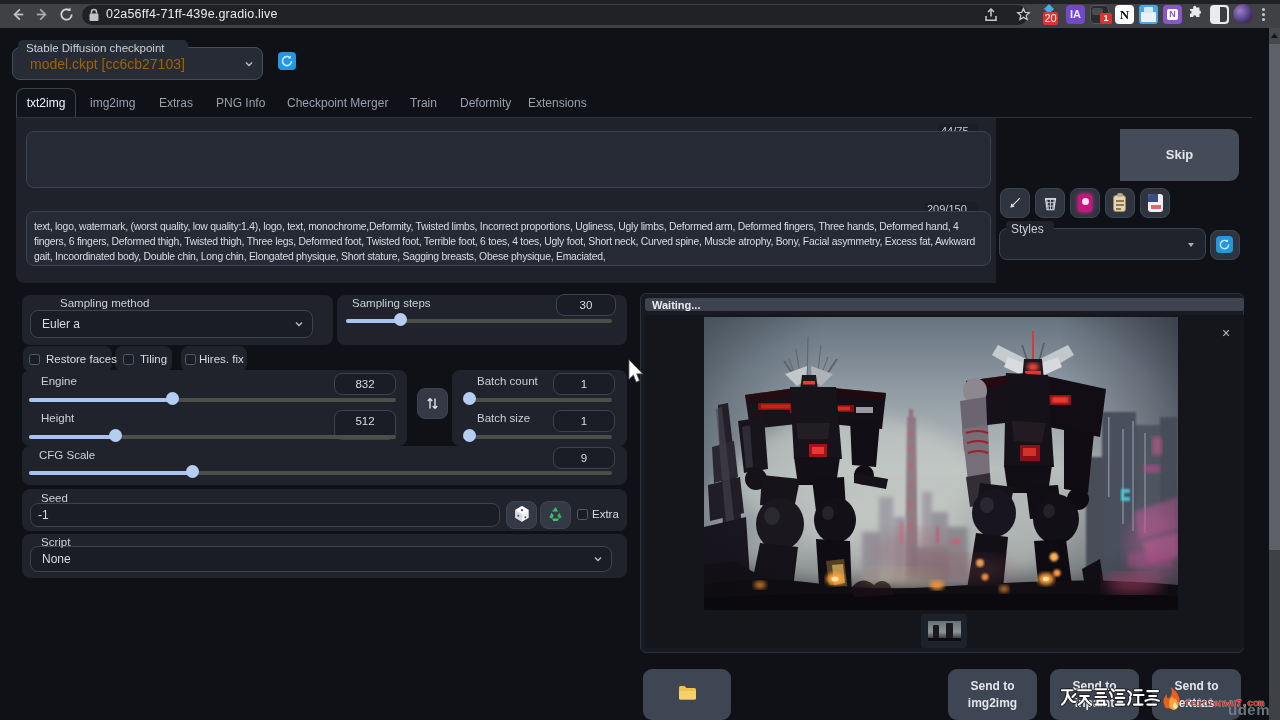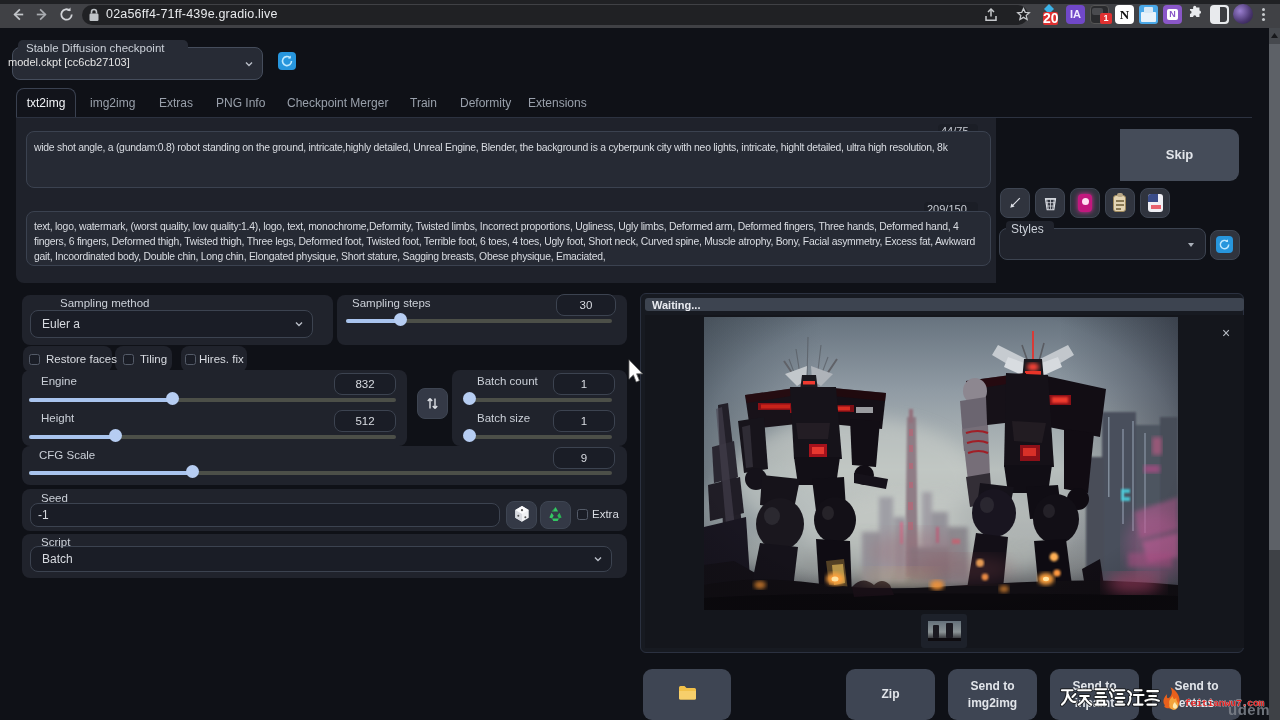--- a/index.html
+++ b/index.html
@@ -52,21 +52,21 @@
         <path d="M7 9.5V2.5" stroke="#c7cacd" stroke-width="1.5"></path>
         <path d="M4 5l3-3 3 3" stroke="#c7cacd" stroke-width="1.5" fill="none"></path>
       </svg>
     <svg class="abs" style="left:1015px;top:6px" width="17" height="17" viewBox="0 0 24 24">
         <path d="M12 3.6l2.4 5.3 5.8.5-4.4 3.9 1.3 5.7-5.1-3-5.1 3 1.3-5.7-4.4-3.9 5.8-.5z" stroke="#c7cacd" stroke-width="1.8" fill="none"></path>
       </svg>
 
     <svg class="abs" style="left:1042px;top:4px" width="14" height="14" viewBox="0 0 14 14">
         <path d="M7 0l5 5-5 5-5-5z" fill="#3bb3e8"></path>
       </svg>
-    <div class="abs" style="left:1043px;top:12px;width:15px;height:13px;background:#e03131;border-radius:2px;color:#fff;font-size:14px;font-weight:bold;text-align:center;line-height:13px">20</div>
+    <div class="abs" style="left:1043px;top:12px;width:15px;height:13px;background:#e03131;border-radius:2px;color:#fff;font-size:11px;font-weight:normal;text-align:center;line-height:13px">20</div>
     <div class="abs" style="left:1066px;top:5px;width:19px;height:19px;background:#7048c8;border-radius:4px;color:#efeaff;font-size:11px;font-weight:bold;text-align:center;line-height:19px">IA</div>
     <div class="abs" style="left:1090px;top:5px;width:19px;height:19px;background:#2a2b2e;border-radius:4px;border:1px solid #555"></div>
     <div class="abs" style="left:1092px;top:8px;width:11px;height:7px;background:#4a4b4f;border-radius:2px"></div>
     <div class="abs" style="left:1100px;top:13px;width:12px;height:11px;background:#e03131;border-radius:2px;color:#fff;font-size:9px;font-weight:bold;text-align:center;line-height:11px">1</div>
     <div class="abs" style="left:1115px;top:5px;width:19px;height:19px;background:#fff;border-radius:4px;color:#111;font-size:13px;font-weight:bold;text-align:center;line-height:19px;font-family:'Liberation Serif',serif">N</div>
     <div class="abs" style="left:1139px;top:5px;width:19px;height:19px;background:#4aa8e8;border-radius:3px"></div>
     <div class="abs" style="left:1141px;top:12px;width:15px;height:10px;background:#e8f2fa;border-radius:1px"></div>
     <div class="abs" style="left:1144px;top:7px;width:9px;height:6px;background:#d7e8f5;border-radius:1px"></div>
     <div class="abs" style="left:1163px;top:5px;width:19px;height:19px;background:#8a57c8;border-radius:4px"></div>
     <div class="abs" style="left:1167px;top:9px;width:11px;height:11px;background:#fff;border-radius:2px;color:#8a57c8;font-size:9px;font-weight:bold;text-align:center;line-height:11px">N</div>
@@ -75,21 +75,21 @@
       </svg>
     <div class="abs" style="left:1210px;top:5px;width:19px;height:19px;background:#e8eaed;border-radius:4px"></div>
     <div class="abs" style="left:1220px;top:7px;width:7px;height:15px;background:#3b3c40;border-radius:0 3px 3px 0"></div>
     <div class="abs" style="left:1233px;top:4px;width:20px;height:20px;border-radius:50%;background:radial-gradient(circle at 35% 35%,#9a7fd0,#4a3670 60%,#241a3e)"></div>
     <div class="abs" style="left:1262px;top:8px;width:3px;height:3px;border-radius:50%;background:#c7cacd;box-shadow:0 5px 0 #c7cacd,0 10px 0 #c7cacd"></div>
   </div>
 
   <div class="abs" style="left:18px;top:40px;width:170px;height:16px;background:#272b35;border-radius:5px 5px 0 0;z-index:4"></div>
   <div class="blocklabel" style="left:26px;top:42px">Stable Diffusion checkpoint</div>
   <div class="inputbox" style="left:12px;top:47px;width:251px;height:33px;background:#272b35;border-color:#454d5c"></div>
-  <div class="abs" style="left:8px;top:56px;font-size:11px;color:#e5e5e5">model.ckpt [cc6cb27103]</div>
+  <div class="abs" style="left:30px;top:56px;font-size:14px;color:#a16207">model.ckpt [cc6cb27103]</div>
   <svg class="chev" style="left:244px;top:59px" viewBox="0 0 10 10">
       <path d="M2 3.5 5 6.5 8 3.5" stroke="#b9bec7" stroke-width="1.4" fill="none"></path>
     </svg>
   <div class="abs" style="left:278px;top:52px;width:18px;height:18px;border-radius:4px;background:#2796dd"></div>
   <svg class="abs" style="left:280px;top:54px" width="14" height="14" viewBox="0 0 14 14">
       <path d="M11.5 7a4.5 4.5 0 1 1-1.4-3.2" stroke="#bfe9ff" stroke-width="1.6" fill="none"></path>
       <path d="M10.8 1.4v3h-3z" fill="#bfe9ff"></path>
     </svg>
 
   <div class="abs" style="left:16px;top:88px;width:60px;height:30px;border:1px solid #3a4150;border-bottom:none;border-radius:8px 8px 0 0;background:#12141b"></div>
@@ -101,21 +101,20 @@
   <div class="abs" style="left:410px;top:96px;font-size:12px;color:#99a0ab">Train</div>
   <div class="abs" style="left:460px;top:96px;font-size:12px;color:#99a0ab">Deformity</div>
   <div class="abs" style="left:528px;top:96px;font-size:12px;color:#99a0ab">Extensions</div>
   <div class="abs" style="left:16px;top:117px;width:1236px;height:1px;background:#2c3240"></div>
   <div class="abs" style="left:77px;top:117px;width:1175px;height:1px;background:#2c3240"></div>
 
   <div class="panel" style="left:16px;top:118px;width:980px;height:165px;border-radius:0 0 0 8px;background:#1f222b"></div>
   <div class="abs" style="left:938px;top:124px;width:40px;height:15px;background:#1b1e26;border-radius:4px"></div>
   <div class="abs" style="left:941px;top:125px;font-size:11px;color:#c9cdd4">44/75</div>
   <div class="inputbox" style="left:26px;top:131px;width:965px;height:57px;background:#262a34;border-color:#3b4250"></div>
-  <div class="abs" style="left:34px;top:140px;width:948px;font-size:10.4px;letter-spacing:-0.25px;line-height:15px;color:#d9dce2">wide shot angle, a (gundam:0.8) robot standing on the ground, intricate,highly detailed, Unreal Engine, Blender, the background is a cyberpunk city with neo lights, intricate, highlt detailed, ultra high resolution, 8k</div>
   <div class="abs" style="left:924px;top:202px;width:54px;height:15px;background:#1b1e26;border-radius:4px"></div>
   <div class="abs" style="left:927px;top:203px;font-size:11px;color:#c9cdd4">209/150</div>
   <div class="inputbox" style="left:26px;top:211px;width:965px;height:55px;background:#262a34;border-color:#3b4250"></div>
   <div class="abs" style="left:34px;top:219px;width:948px;font-size:10.4px;letter-spacing:-0.25px;line-height:15px;color:#d9dce2">text, logo, watermark, (worst quality, low quality:1.4), logo, text, monochrome,Deformity, Twisted limbs, Incorrect proportions, Ugliness, Ugly limbs, Deformed arm, Deformed fingers, Three hands, Deformed hand, 4 fingers, 6 fingers, Deformed thigh, Twisted thigh, Three legs, Deformed foot, Twisted foot, Terrible foot, 6 toes, 4 toes, Ugly foot, Short neck, Curved spine, Muscle atrophy, Bony, Facial asymmetry, Excess fat, Awkward gait, Incoordinated body, Double chin, Long chin, Elongated physique, Short stature, Sagging breasts, Obese physique, Emaciated,</div>
 
   <div class="graybtn" style="left:1120px;top:129px;width:119px;height:52px;line-height:52px;border-radius:0 9px 9px 0;font-size:13px;background:#454c59">Skip</div>
   <div class="iconbtn" style="left:1000px;top:188px;width:30px;height:30px"></div>
   <svg class="abs" style="left:1008px;top:196px" width="14" height="14" viewBox="0 0 16 16">
       <path d="M13.5 2.5 4.5 11.5" stroke="#dfe2e8" stroke-width="1.4"></path>
       <path d="M2.6 13.4l1.3-4.9 3.6 3.6z" fill="#dfe2e8"></path>
@@ -177,21 +176,21 @@
   <div class="cblabel" style="left:199px;top:353px">Hires. fix</div>
 
   <div class="panel" style="left:22px;top:370px;width:385px;height:76px"></div>
   <div class="panel" style="left:452px;top:370px;width:175px;height:76px"></div>
   <div class="blocklabel" style="left:41px;top:375px">Engine</div>
   <div class="numbox" style="left:334px;top:373px;width:62px;height:22px;line-height:20px">832</div>
   <div class="track" style="left:29px;top:398px;width:367px"></div>
   <div class="fill" style="left:29px;top:398px;width:143px"></div>
   <div class="handle" style="left:166px;top:396px"></div>
   <div class="blocklabel" style="left:41px;top:412px">Height</div>
-  <div class="numbox" style="left:334px;top:410px;width:62px;height:22px;line-height:20px">512</div>
+  <div class="numbox" style="left:334px;top:410px;width:62px;height:30px;line-height:20px">512</div>
   <div class="track" style="left:29px;top:435px;width:367px"></div>
   <div class="fill" style="left:29px;top:435px;width:86px"></div>
   <div class="handle" style="left:109px;top:433px"></div>
   <div class="iconbtn" style="left:417px;top:388px;width:31px;height:31px;background:#343946"></div>
   <svg class="abs" style="left:426px;top:395px" width="13" height="17" viewBox="0 0 13 17">
       <path d="M4 3.5v10M4 3.5 1.8 6M4 3.5 6.2 6" stroke="#dde0e6" stroke-width="1.4" fill="none"></path>
       <path d="M9 13.5v-10M9 13.5 6.8 11M9 13.5l2.2-2.5" stroke="#dde0e6" stroke-width="1.4" fill="none"></path>
     </svg>
   <div class="blocklabel" style="left:477px;top:375px">Batch count</div>
   <div class="numbox" style="left:553px;top:373px;width:62px;height:22px;line-height:20px">1</div>
@@ -229,21 +228,21 @@
       <path d="M5 16l2.5-5.5L10 14l-2 3z" fill="#34c763"></path>
       <path d="M19 16l-2.5-5.5L14 14l2 3z" fill="#2bb354"></path>
       <path d="M8 17h8l-1.5 3h-5z" fill="#34c763"></path>
     </svg>
   <div class="cb" style="left:577px;top:509px"></div>
   <div class="cblabel" style="left:592px;top:508px">Extra</div>
 
   <div class="panel" style="left:22px;top:534px;width:605px;height:44px"></div>
   <div class="blocklabel" style="left:41px;top:536px">Script</div>
   <div class="inputbox" style="left:30px;top:546px;width:582px;height:26px"></div>
-  <div class="abs" style="left:42px;top:552px;font-size:12px;color:#d8dbe1">Batch</div>
+  <div class="abs" style="left:42px;top:552px;font-size:12px;color:#d8dbe1">None</div>
   <svg class="chev" style="left:593px;top:554px" viewBox="0 0 10 10">
       <path d="M2 3.5 5 6.5 8 3.5" stroke="#b9bec7" stroke-width="1.4" fill="none"></path>
     </svg>
 
   <div class="abs" style="left:640px;top:293px;width:604px;height:360px;border:1px solid #2b3140;border-radius:6px;background:#171a21"></div>
   <div class="abs" style="left:645px;top:298px;width:599px;height:13px;background:#3d4450;border-radius:3px"></div>
   <div class="abs" style="left:652px;top:299px;font-size:11px;font-weight:bold;color:#e9ebf0">Waiting...</div>
   <div class="abs" style="left:645px;top:315px;width:599px;height:333px;background:#14161c"></div>
   <svg class="abs" style="left:704px;top:317px;filter:blur(.5px)" width="474" height="293" viewBox="0 0 474 293">
     <defs>
@@ -475,21 +474,20 @@
   <div class="abs" style="left:928px;top:621px;width:33px;height:20px;background:linear-gradient(180deg,#64707a 0%,#8b9395 55%,#44464a 82%,#121115 94%)"></div>
   <div class="abs" style="left:933px;top:625px;width:6px;height:13px;background:#1a1920;border-radius:1px"></div>
   <div class="abs" style="left:946px;top:623px;width:7px;height:15px;background:#1a1920;border-radius:1px"></div>
   <div class="abs" style="left:928px;top:638px;width:33px;height:3px;background:#0e0c10"></div>
 
   <div class="graybtn" style="left:643px;top:669px;width:88px;height:51px;background:#3e4553"></div>
   <svg class="abs" style="left:678px;top:685px" width="19" height="16" viewBox="0 0 19 16">
       <path d="M1 2.5a1.5 1.5 0 0 1 1.5-1.5h4l2 2h8A1.5 1.5 0 0 1 18 4.5V13a1.5 1.5 0 0 1-1.5 1.5h-14A1.5 1.5 0 0 1 1 13z" fill="#f2c14a"></path>
       <path d="M1 6h17v7a1.5 1.5 0 0 1-1.5 1.5h-14A1.5 1.5 0 0 1 1 13z" fill="#f7cf6b"></path>
     </svg>
-  <div class="graybtn" style="left:846px;top:669px;width:89px;height:51px;line-height:51px;background:#3e4553">Zip</div>
   <div class="graybtn" style="left:948px;top:669px;width:89px;height:51px;background:#3e4553">
       <div style="margin-top:9px;line-height:17px">Send to<br>img2img</div>
     </div>
   <div class="graybtn" style="left:1050px;top:669px;width:89px;height:51px;background:#3e4553">
       <div style="margin-top:9px;line-height:17px">Send to<br>inpaint</div>
     </div>
   <div class="graybtn" style="left:1152px;top:669px;width:89px;height:51px;background:#3e4553">
       <div style="margin-top:9px;line-height:17px">Send to<br>extras</div>
     </div>
 

